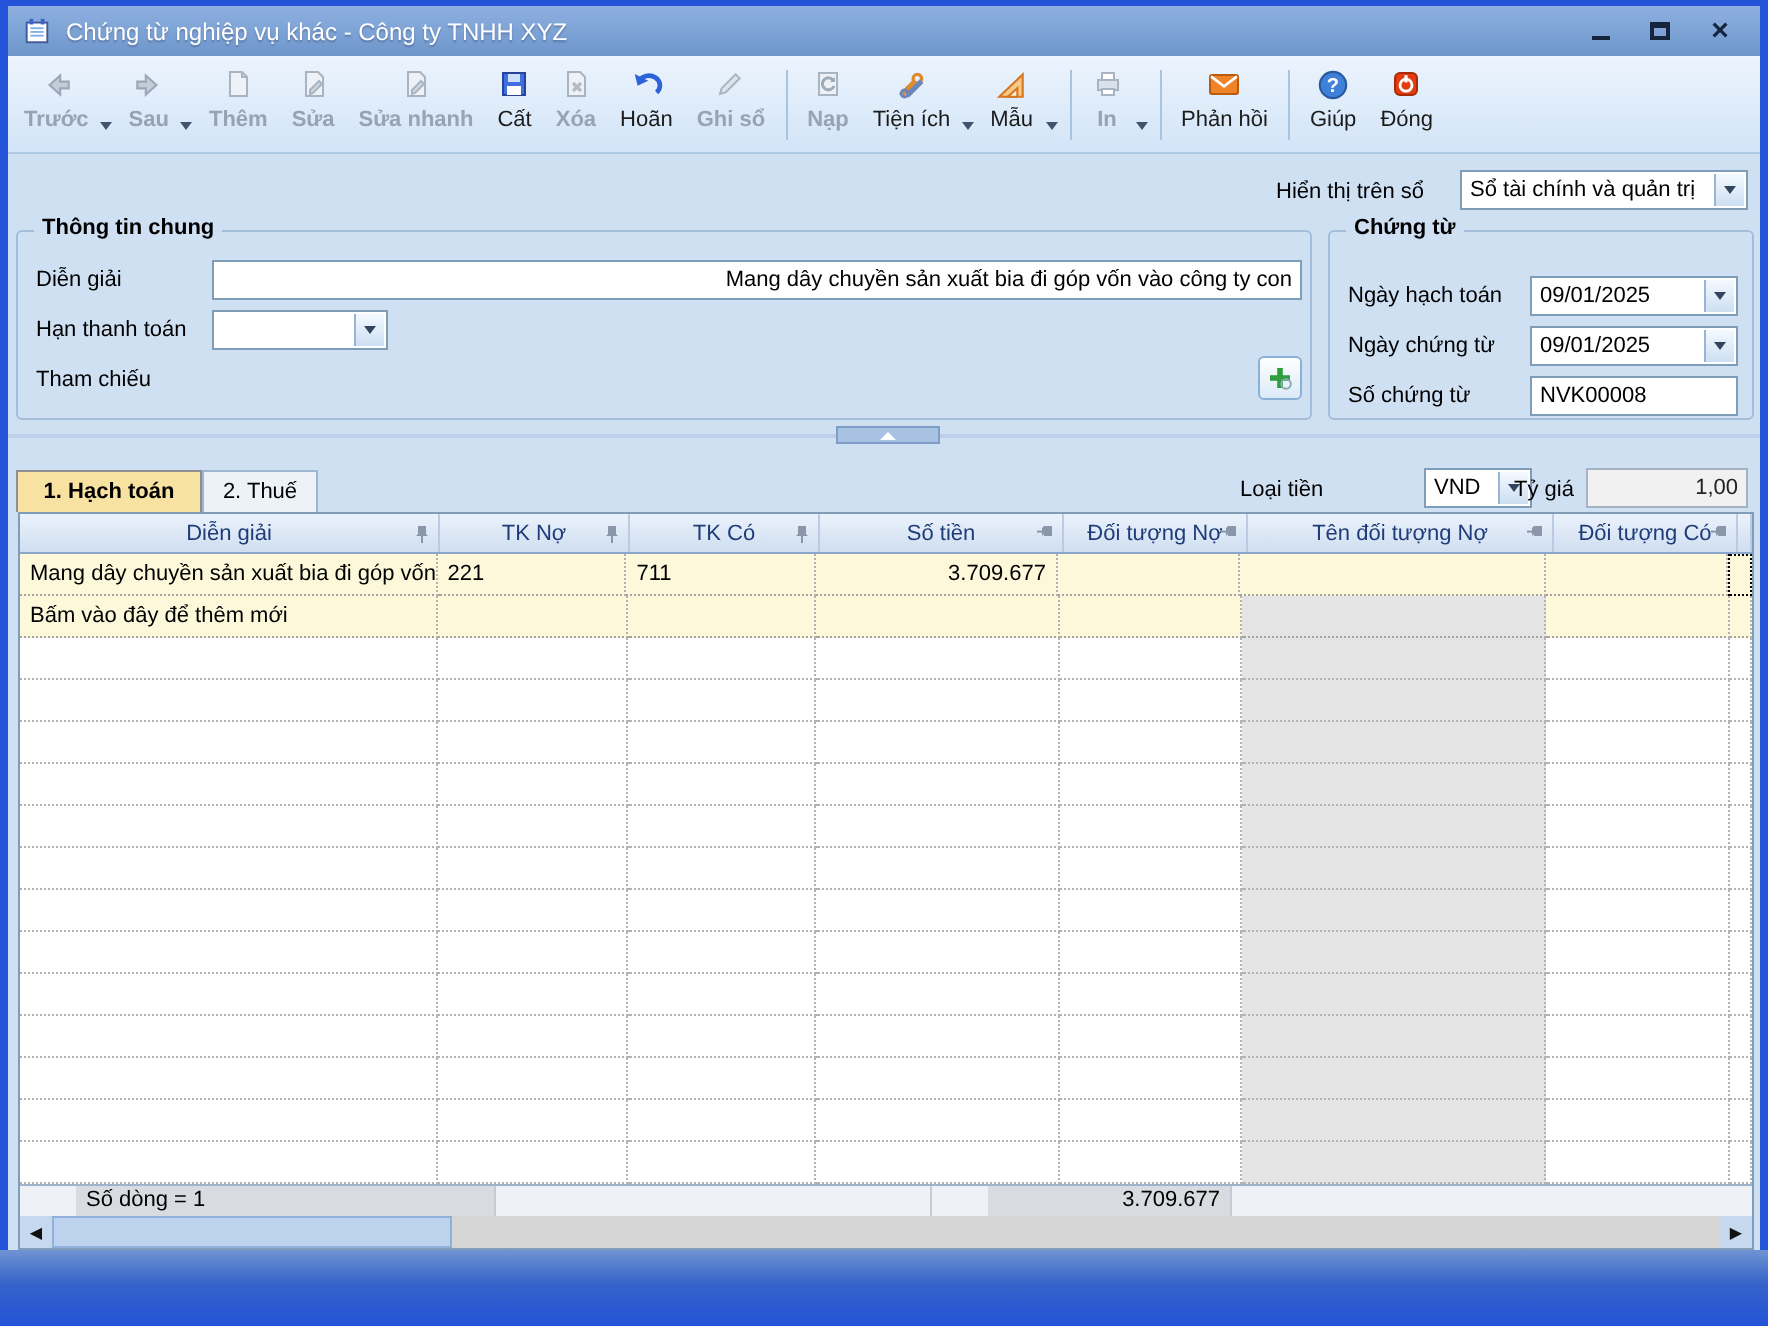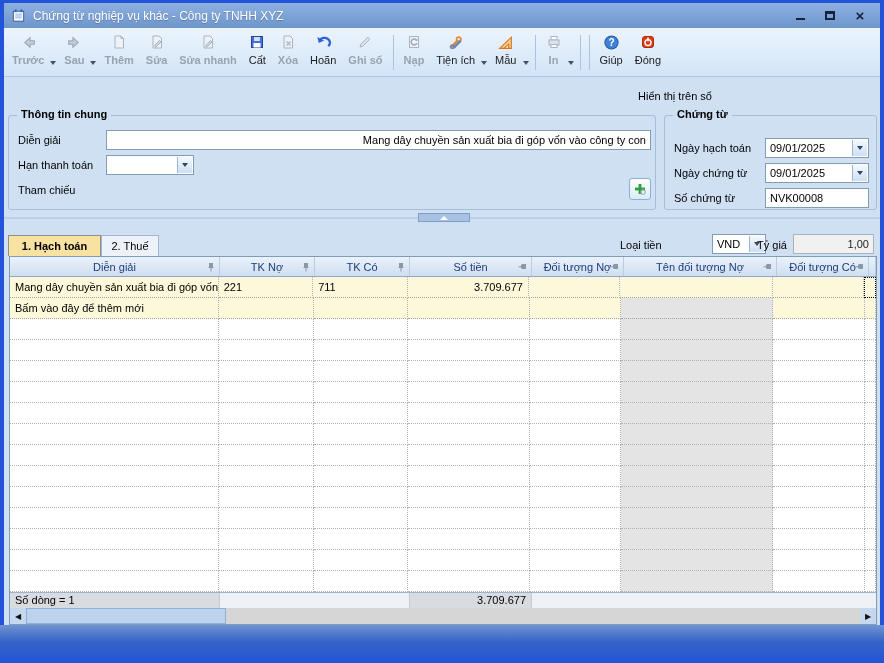--- a/index.html
+++ b/index.html
@@ -82,21 +82,21 @@
   .grow{display:flex;height:21px;}
   .gcell{border-right:1px dotted #b3b3b3;border-bottom:1px dotted #b3b3b3;
     padding:0 5px;line-height:20px;white-space:nowrap;overflow:hidden;}
   .grow.yellow .gcell{background:#fdf8d9;border-bottom-color:#a3a3a3;}
   .gcell.gray{background:#e4e4e4;}
   .grow.yellow .gcell.gray{background:#e4e4e4;}
   .focuscell{border:1px dotted #000 !important;}
   
   .gsum{display:flex;height:16px;border-top:1px solid #9fb4cc;background:#eef1f6;
     line-height:15px;}
-  .scell{border-right:1px solid #c2cbd6;padding:0 5px;overflow:hidden;white-space:nowrap;}
+  .scell{border-right:1px solid #c2cbd6;padding:0 5px;overflow:hidden;white-space:nowrap;margin-left:28px;}
   .s-gray{background:#d8dbe0;}
   .s-mid{width:190px;}
   
   .hscroll{display:flex;height:16px;background:#d6d6d6;margin-top:auto;align-items:stretch;}
   .sbtn{width:16px;background:#c6d8ee;display:flex;align-items:center;justify-content:center;
     font-size:8px;color:#111;}
   .thumb{width:200px;background:#bdd2ec;border:1px solid #8fb0d8;}
   .strack{flex:1;}
   
   .bottom-band{position:absolute;left:0;right:0;bottom:0;height:38px;
@@ -263,20 +263,29 @@
             <rect x="3" y="6" width="10" height="5" fill="#dbe1e9" stroke="#a8b4c2"></rect>
             <rect x="5" y="10.5" width="6" height="3" fill="#fff" stroke="#a8b4c2"></rect>
           </svg>
         </span>
       <span>In</span>
     </div>
     <span class="tcaret">
         <i></i>
       </span>
     <div class="sep"></div>
+    <div class="tbtn">
+      <span class="ticon">
+          <svg width="18" height="16" viewBox="0 0 18 16">
+            <rect x="2" y="3.5" width="14" height="9.5" rx="1" fill="#f08228" stroke="#b85c12"></rect>
+            <path d="M2.5 4.2 9 9.2 15.5 4.2" fill="none" stroke="#fff" stroke-width="1.3"></path>
+          </svg>
+        </span>
+      <span>Phản hồi</span>
+    </div>
     <div class="sep"></div>
     <div class="tbtn">
       <span class="ticon">
           <svg width="17" height="17" viewBox="0 0 16 16">
             <circle cx="8" cy="8" r="6.2" fill="#3f80d8" stroke="#2a5a9e"></circle>
             <text x="8" y="11.2" text-anchor="middle" font-size="9.5" font-weight="bold" fill="#fff" font-family="Liberation Sans,sans-serif">?</text>
           </svg>
         </span>
       <span>Giúp</span>
     </div>
@@ -288,20 +297,26 @@
             <line x1="8" y1="3.6" x2="8" y2="7.2" stroke="#fff" stroke-width="1.6"></line>
           </svg>
         </span>
       <span>Đóng</span>
     </div>
   </div>
 
   <div class="content">
 
     <div class="disp-label">Hiển thị trên sổ</div>
+    <div class="combo disp-combo">
+      <span>Sổ tài chính và quản trị</span>
+      <span class="ddbtn">
+          <i></i>
+        </span>
+    </div>
 
     <div class="group g-general">
       <span class="legend">Thông tin chung</span>
       <span class="flabel" style="top:18px;">Diễn giải</span>
       <div class="txt" style="left:97px;top:14px;width:545px;">Mang dây chuyền sản xuất bia đi góp vốn vào công ty con</div>
       <span class="flabel" style="top:43px;">Hạn thanh toán</span>
       <div class="combo" style="left:97px;top:39px;width:88px;">
         <span></span>
         <span class="ddbtn">
             <i></i>

